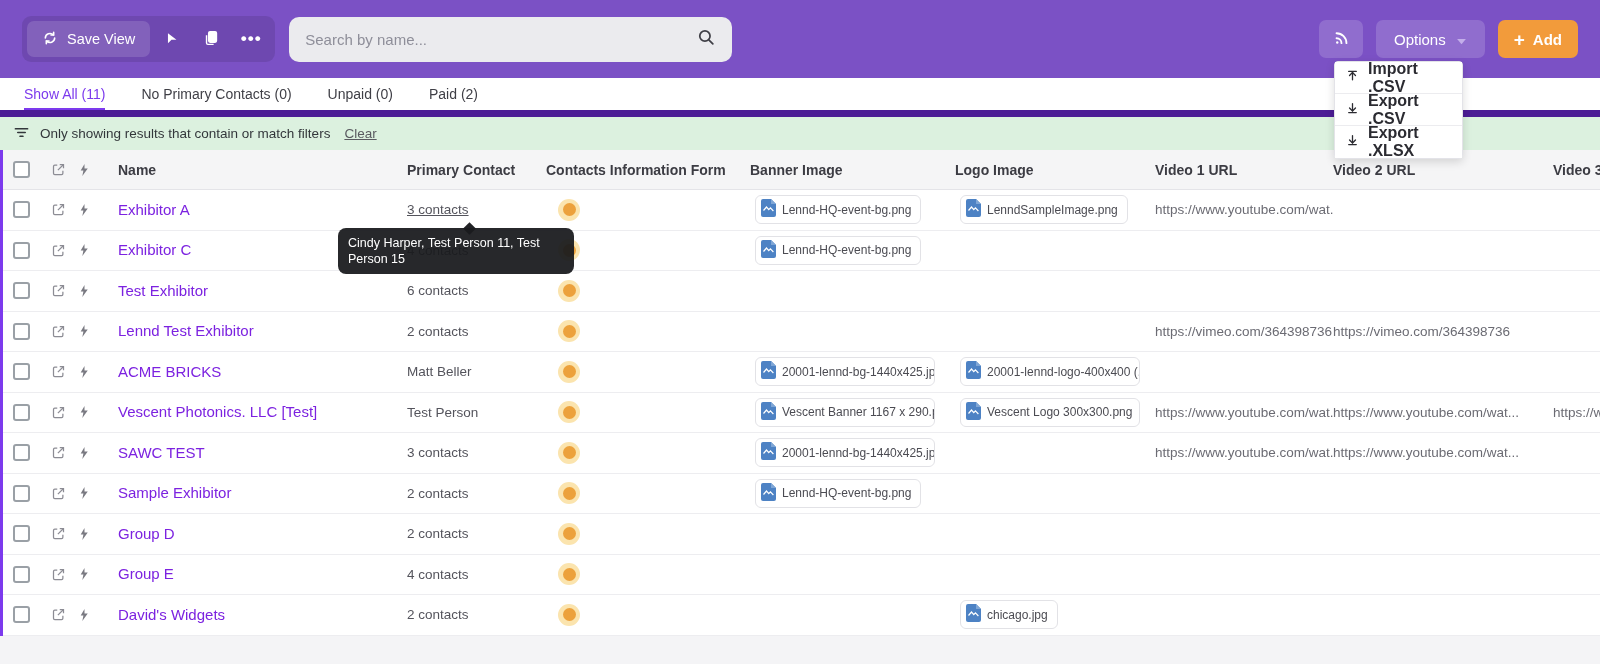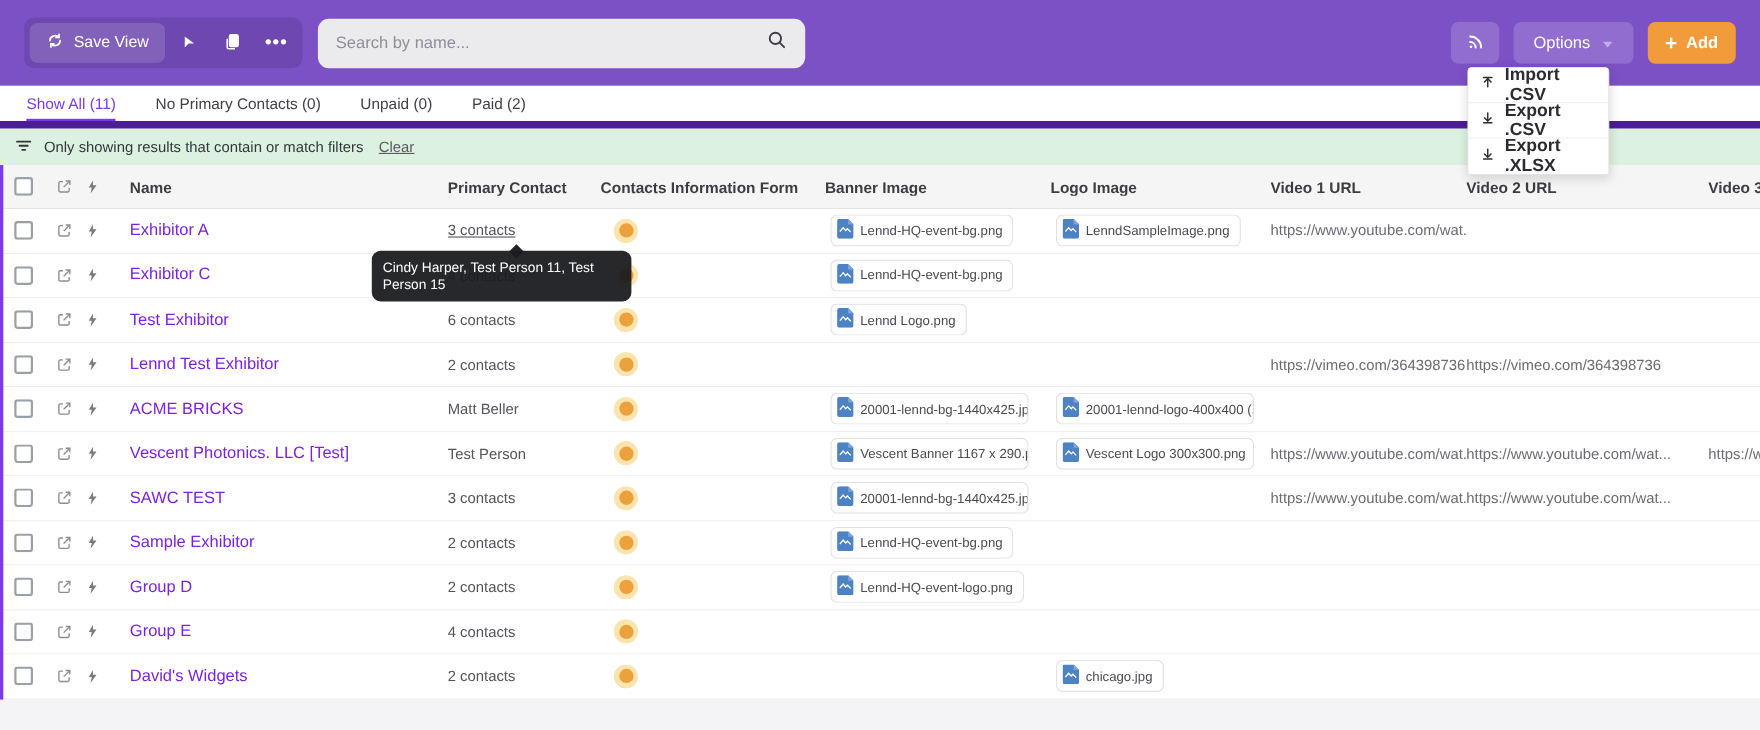--- a/index.html
+++ b/index.html
@@ -378,28 +378,20 @@
             <polygon points="12,1 5,13 10,13 8,23 18,9 12,9" fill="#7a7a82"></polygon>
           </svg>
     </div>
     <div class="cell"><span class="name-link">Test Exhibitor</span></div>
     <div class="cell contact-cell"><span>6 contacts</span></div>
     <div class="cell">
       <div class="dot-outer">
             <div class="dot-inner"></div>
           </div>
     </div>
-    <div class="cell"><span class="chip">
-            <span><svg width="15" height="18" viewBox="0 0 15 18">
-                <path d="M0 2a2 2 0 0 1 2-2h8l5 5v11a2 2 0 0 1-2 2H2a2 2 0 0 1-2-2z" fill="#4d82c4"></path>
-                <path d="M10 0l5 5h-5z" fill="#7fa6d6"></path>
-                <path d="M2.5 11.5 5.5 8l2.3 2.6 1.6-1.7 3 3.1" fill="none" stroke="#fff" stroke-width="1.2"></path>
-              </svg></span>
-            <span>Lennd Logo.png</span>
-          </span></div>
     <div class="cell"></div>
     <div class="cell url-cell"></div>
     <div class="cell url-cell"></div>
     <div class="cell url-cell"></div>
   </div>
 
   <div class="grid row">
     <div class="cell">
           <div class="checkbox"></div>
         </div>
@@ -607,28 +599,20 @@
             <polygon points="12,1 5,13 10,13 8,23 18,9 12,9" fill="#7a7a82"></polygon>
           </svg>
     </div>
     <div class="cell"><span class="name-link">Group D</span></div>
     <div class="cell contact-cell"><span>2 contacts</span></div>
     <div class="cell">
       <div class="dot-outer">
             <div class="dot-inner"></div>
           </div>
     </div>
-    <div class="cell"><span class="chip">
-            <span><svg width="15" height="18" viewBox="0 0 15 18">
-                <path d="M0 2a2 2 0 0 1 2-2h8l5 5v11a2 2 0 0 1-2 2H2a2 2 0 0 1-2-2z" fill="#4d82c4"></path>
-                <path d="M10 0l5 5h-5z" fill="#7fa6d6"></path>
-                <path d="M2.5 11.5 5.5 8l2.3 2.6 1.6-1.7 3 3.1" fill="none" stroke="#fff" stroke-width="1.2"></path>
-              </svg></span>
-            <span>Lennd-HQ-event-logo.png</span>
-          </span></div>
     <div class="cell"></div>
     <div class="cell url-cell"></div>
     <div class="cell url-cell"></div>
     <div class="cell url-cell"></div>
   </div>
 
   <div class="grid row">
     <div class="cell">
           <div class="checkbox"></div>
         </div>

